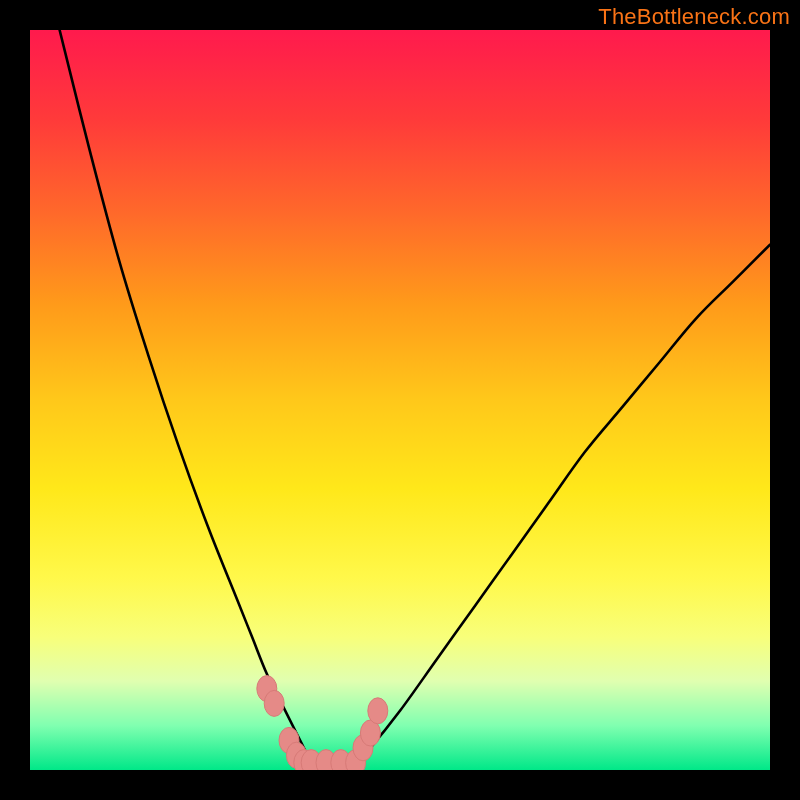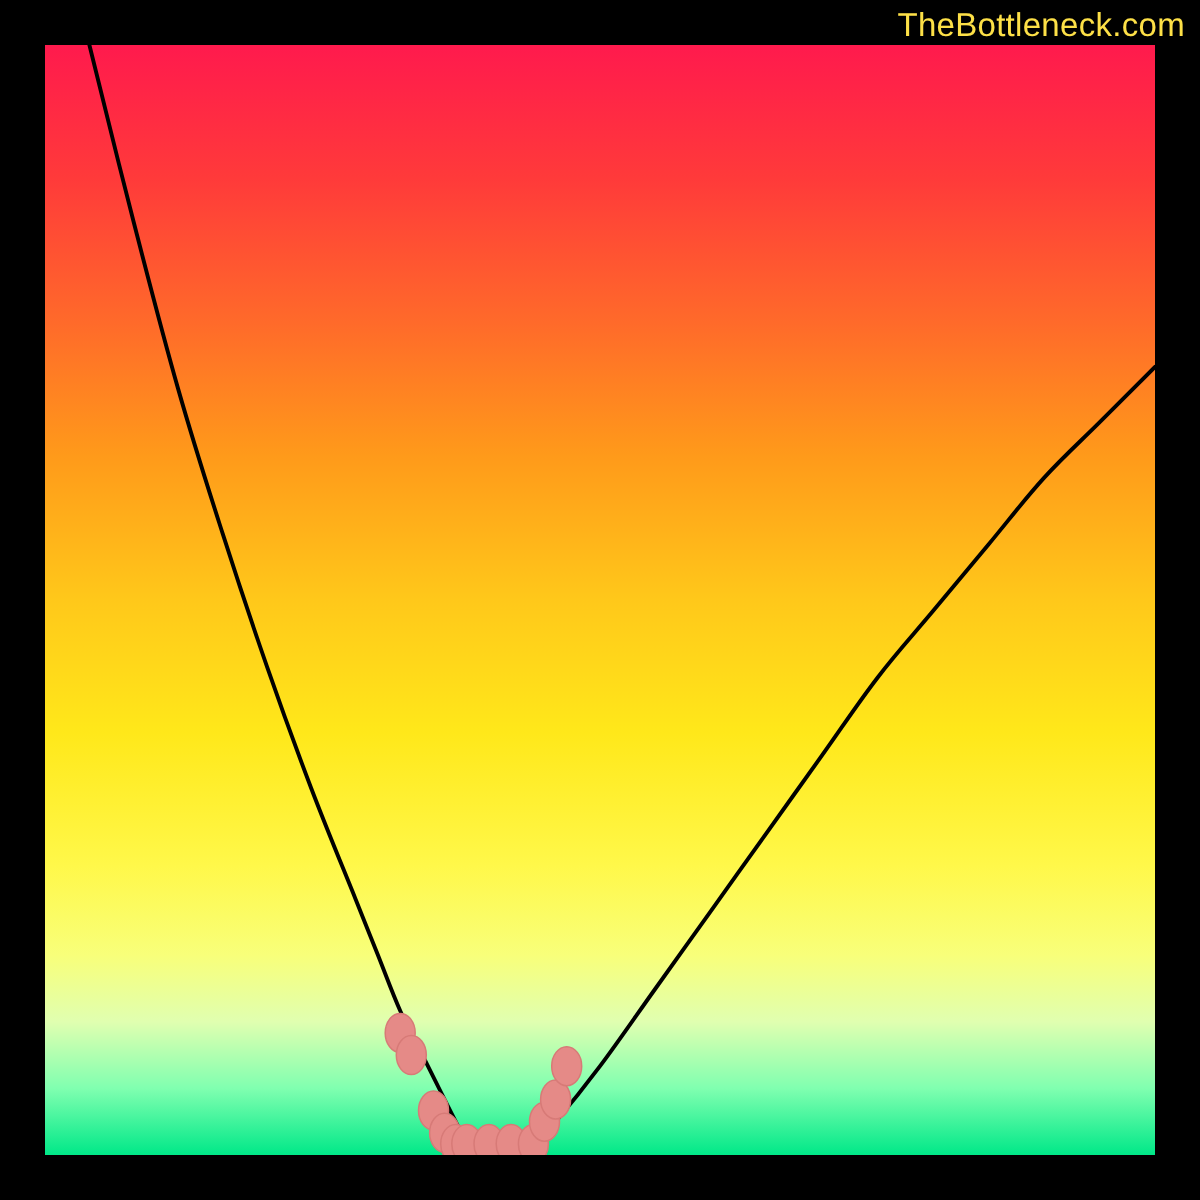--- a/index.html
+++ b/index.html
@@ -40,21 +40,21 @@
     width: 100%;
     height: 100%;
   }
   .watermark-wrap {
     position: absolute;
     top: 4px;
     right: 10px;
     font-family: Arial, Helvetica, sans-serif;
     font-size: 22px;
     font-weight: 500;
-    color: #fde047;
+    color: #f97316;
     letter-spacing: 0.2px;
   }
 </style>
 </head>
 <body>
 
 <div class="frame">
 
   <div class="watermark-wrap">TheBottleneck.com</div>
 

